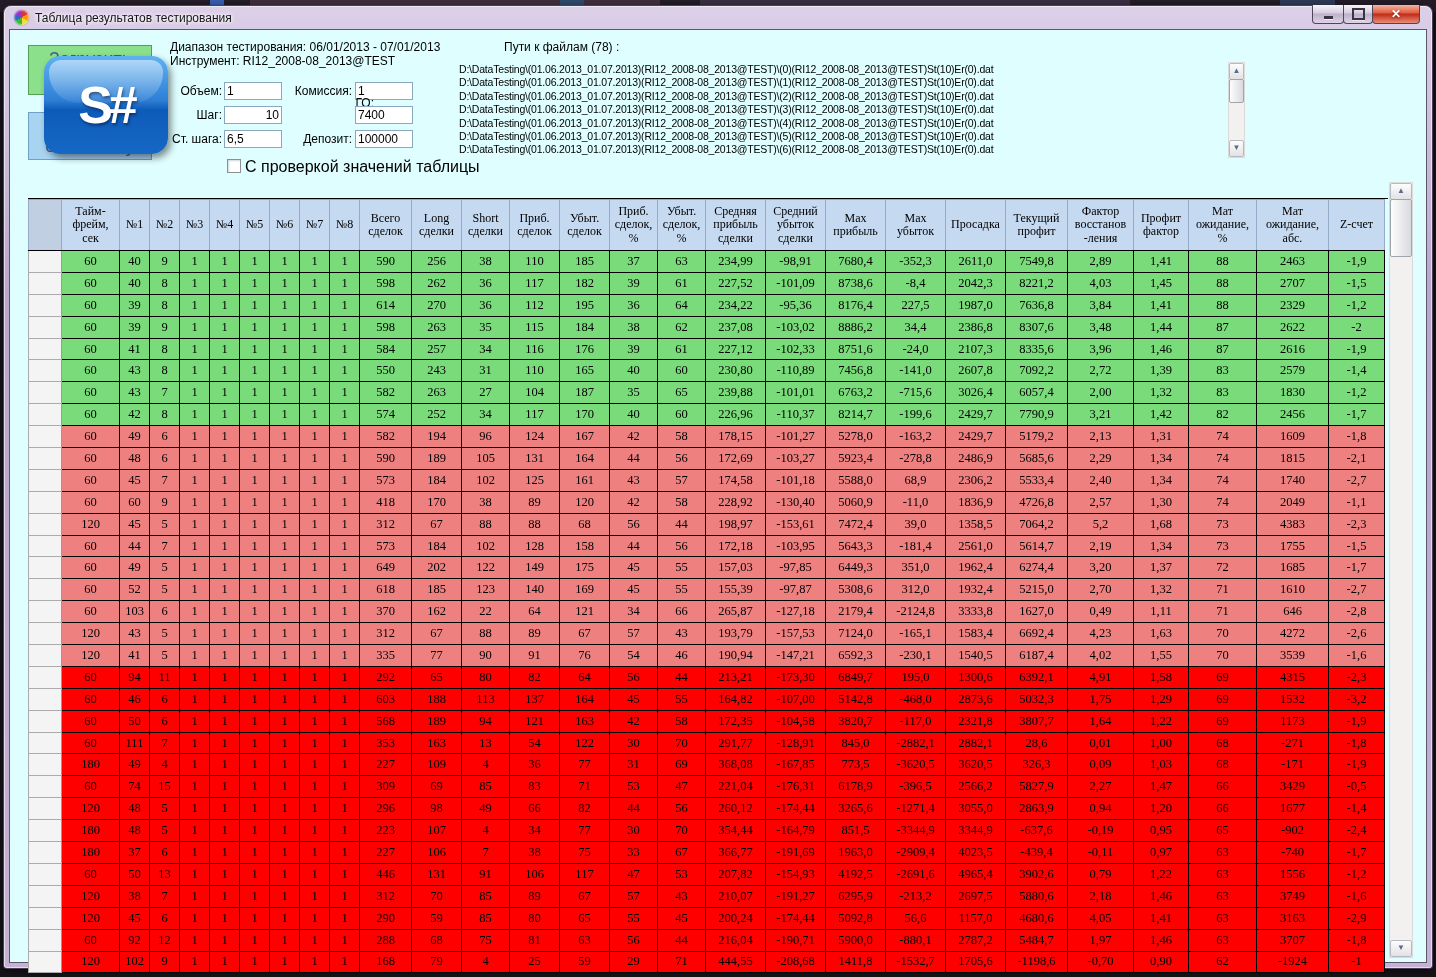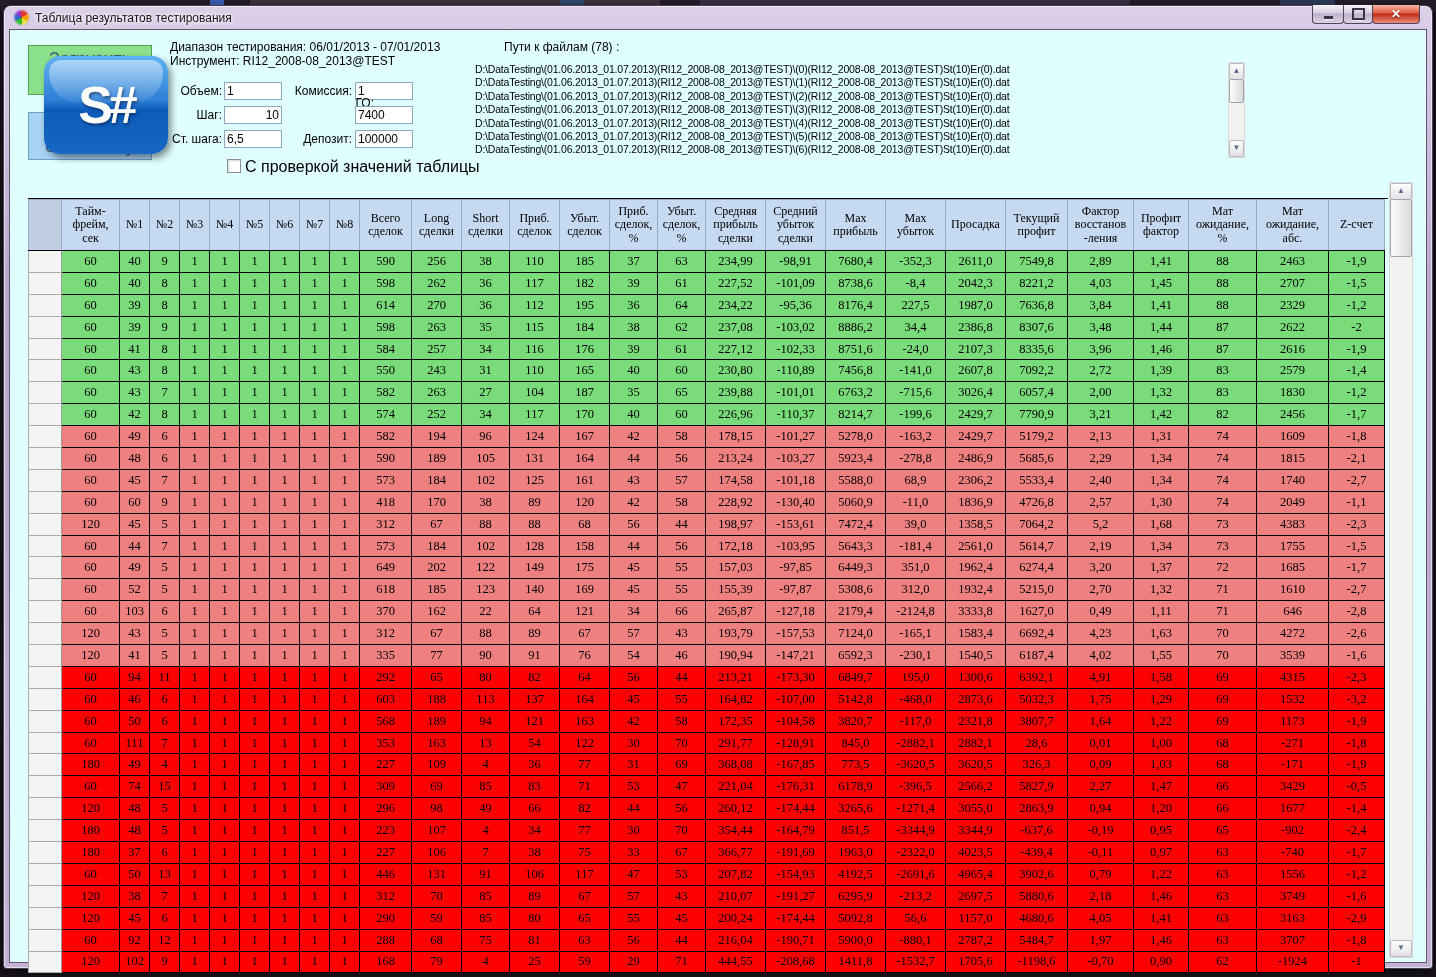--- a/index.html
+++ b/index.html
@@ -45,21 +45,21 @@
   
   .info-line{position:absolute;font-size:12px;color:#000;white-space:nowrap;}
   .fld-label{position:absolute;font-size:12px;color:#000;text-align:right;width:70px;}
   .tb{position:absolute;width:52px;height:16px;border:1px solid #8aa8bd;background:#fff;font-size:12px;
       font-family:"Liberation Sans",sans-serif;padding:0 2px;}
   .chk{position:absolute;left:223px;top:153px;width:12px;height:12px;background:#fff;border:1px solid #8e8f8f;
       box-shadow:inset 1px 1px 2px #cfd8dc;}
   .chk-label{position:absolute;left:241px;top:152px;font-size:16px;}
   
   .files-label{position:absolute;left:481px;top:34px;font-size:12px;margin-left:19px;}
-  .file-list{position:absolute;left:471px;top:57px;width:742px;height:96px;overflow:hidden;}
+  .file-list{position:absolute;left:455px;top:57px;width:742px;height:96px;overflow:hidden;}
   .file-list div{font-size:10.5px;line-height:13.4px;white-space:nowrap;letter-spacing:-.2px;color:#000;}
   
   .sb{position:absolute;background:#f2f1ef;border:1px solid #dcdad6;}
   .sb-btn{position:absolute;left:0;right:0;height:15px;background:linear-gradient(#fdfdfd,#e2e2e6);
       border:1px solid #b9bac0;border-radius:2px;color:#5a6c8c;font-size:8px;line-height:13px;text-align:center;}
   .sb-thumb{position:absolute;left:0;right:0;background:linear-gradient(90deg,#fdfdfd,#d9dade);
       border:1px solid #9fa4ad;border-radius:2px;}
   
   .grid-wrap{position:absolute;left:24px;top:176px;width:1360px;border-top:1px solid #000;margin-top:16px;}
   table.results{border-collapse:collapse;table-layout:fixed;width:1356px;font-family:"Liberation Serif",serif;}
@@ -491,21 +491,21 @@
             <td>1</td>
             <td>1</td>
             <td>1</td>
             <td>590</td>
             <td>189</td>
             <td>105</td>
             <td>131</td>
             <td>164</td>
             <td>44</td>
             <td>56</td>
-            <td>213,24</td>
+            <td>172,69</td>
             <td>-103,27</td>
             <td>5923,4</td>
             <td>-278,8</td>
             <td>2486,9</td>
             <td>5685,6</td>
             <td>2,29</td>
             <td>1,34</td>
             <td>74</td>
             <td>1815</td>
             <td>-2,1</td>
@@ -1034,21 +1034,21 @@
             <td>227</td>
             <td>106</td>
             <td>7</td>
             <td>38</td>
             <td>75</td>
             <td>33</td>
             <td>67</td>
             <td>366,77</td>
             <td>-191,69</td>
             <td>1963,0</td>
-            <td>-2322,0</td>
+            <td>-2909,4</td>
             <td>4023,5</td>
             <td>-439,4</td>
             <td>-0,11</td>
             <td>0,97</td>
             <td>63</td>
             <td>-740</td>
             <td>-1,7</td>
           </tr>
           <tr class="red">
             <td class="rowhdr"></td>

